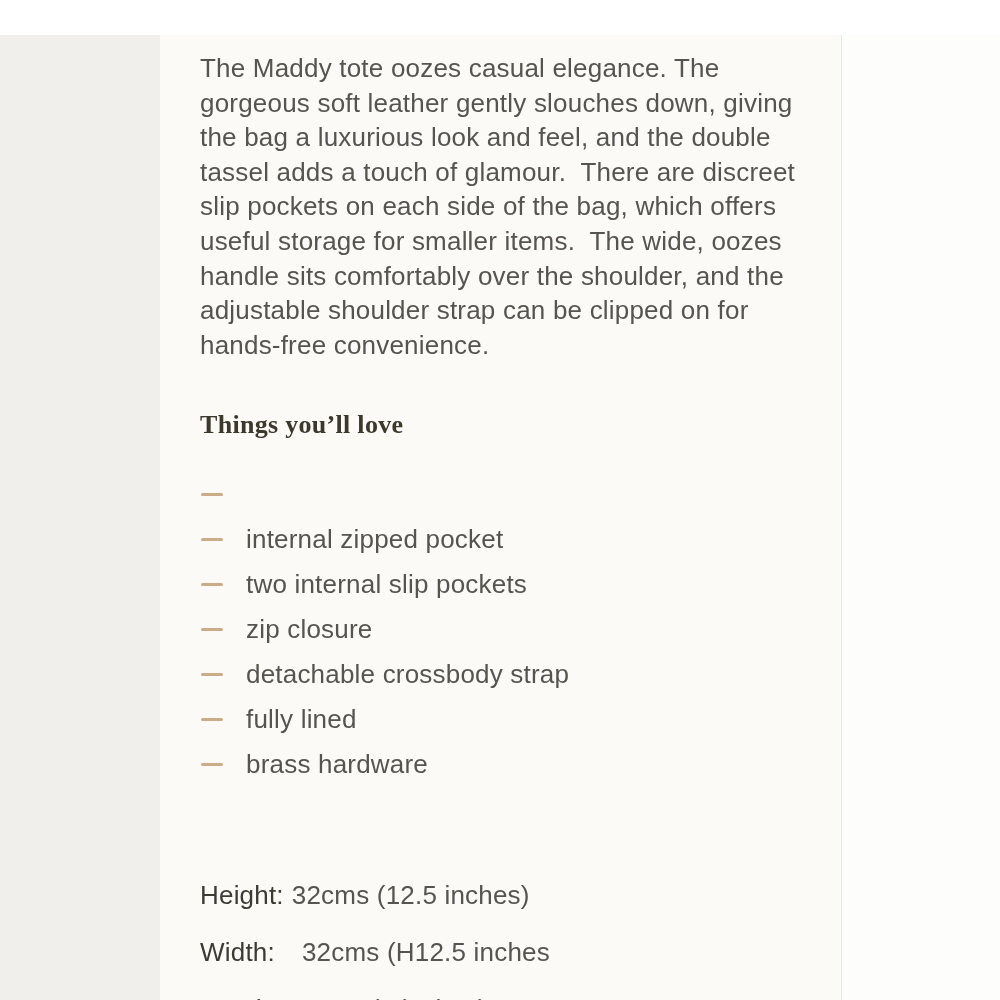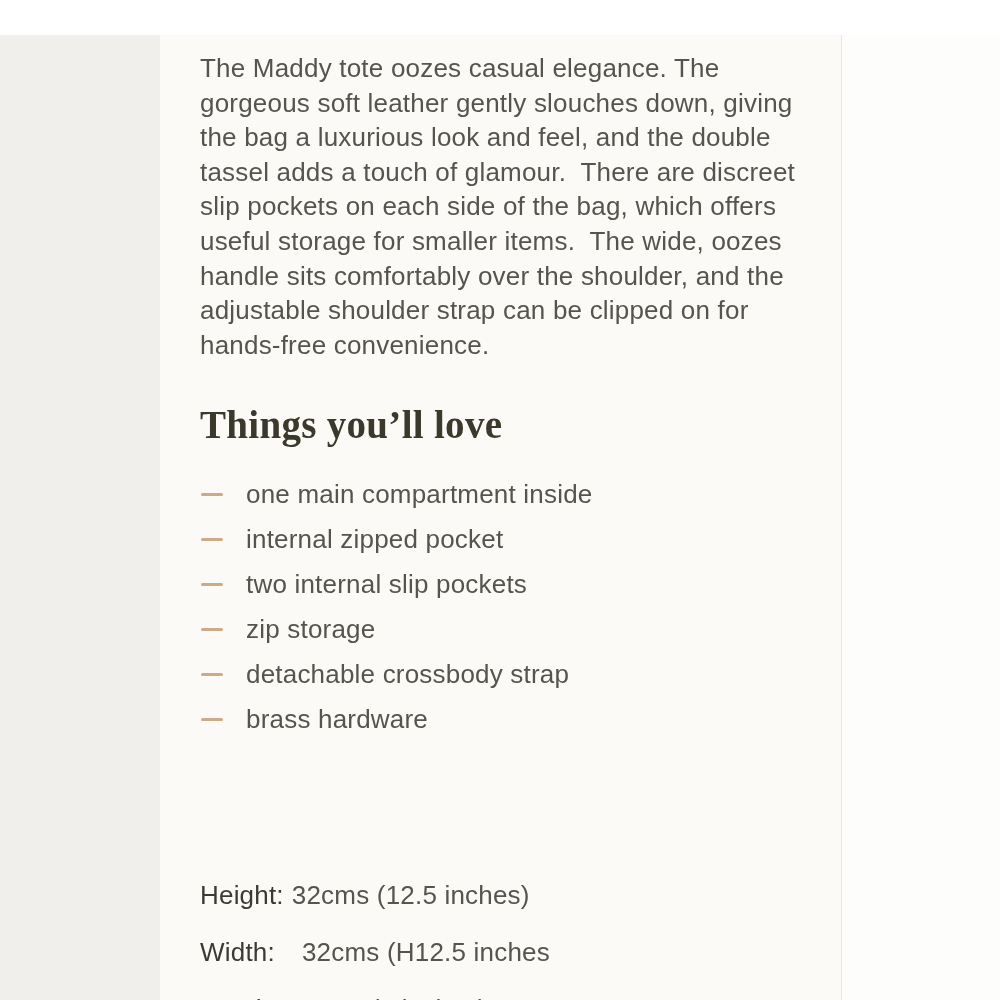--- a/index.html
+++ b/index.html
@@ -50,21 +50,21 @@
     letter-spacing: 0.2px;
     color: #56544e;
     white-space: pre-wrap;
   }
 
   .section-heading {
     position: absolute;
     left: 0;
     font-family: "Liberation Serif", serif;
     font-weight: 700;
-    font-size: 39px;
+    font-size: 26px;
     line-height: 32px;
     letter-spacing: 0.3px;
     color: #3a392c;
   }
   .heading-things { top: 374px; }
   .heading-dimensions { top: 784px; }
 
   .features-list {
     position: absolute;
     left: 0; top: 437px;
@@ -130,37 +130,40 @@
       <div class="line">handle sits comfortably over the shoulder, and the</div>
       <div class="line">adjustable shoulder strap can be clipped on for</div>
       <div class="line">hands-free convenience.</div>
     </div>
 
     <h2 class="section-heading heading-things">Things you’ll love</h2>
 
     <ul class="features-list">
       <li>
         <span class="dash-bullet"></span>
-        <span>one main compartment inside</span>
       </li>
       <li>
         <span class="dash-bullet"></span>
         <span>internal zipped pocket</span>
       </li>
       <li>
         <span class="dash-bullet"></span>
         <span>two internal slip pockets</span>
       </li>
       <li>
         <span class="dash-bullet"></span>
-        <span>zip storage</span>
+        <span>zip closure</span>
       </li>
       <li>
         <span class="dash-bullet"></span>
         <span>detachable crossbody strap</span>
+      </li>
+      <li>
+        <span class="dash-bullet"></span>
+        <span>fully lined</span>
       </li>
       <li>
         <span class="dash-bullet"></span>
         <span>brass hardware</span>
       </li>
     </ul>
 
 
     <div class="dim-row dim-row-0">
       <span class="dim-label">Height:</span><span class="dim-value">32cms (12.5 inches)</span>

